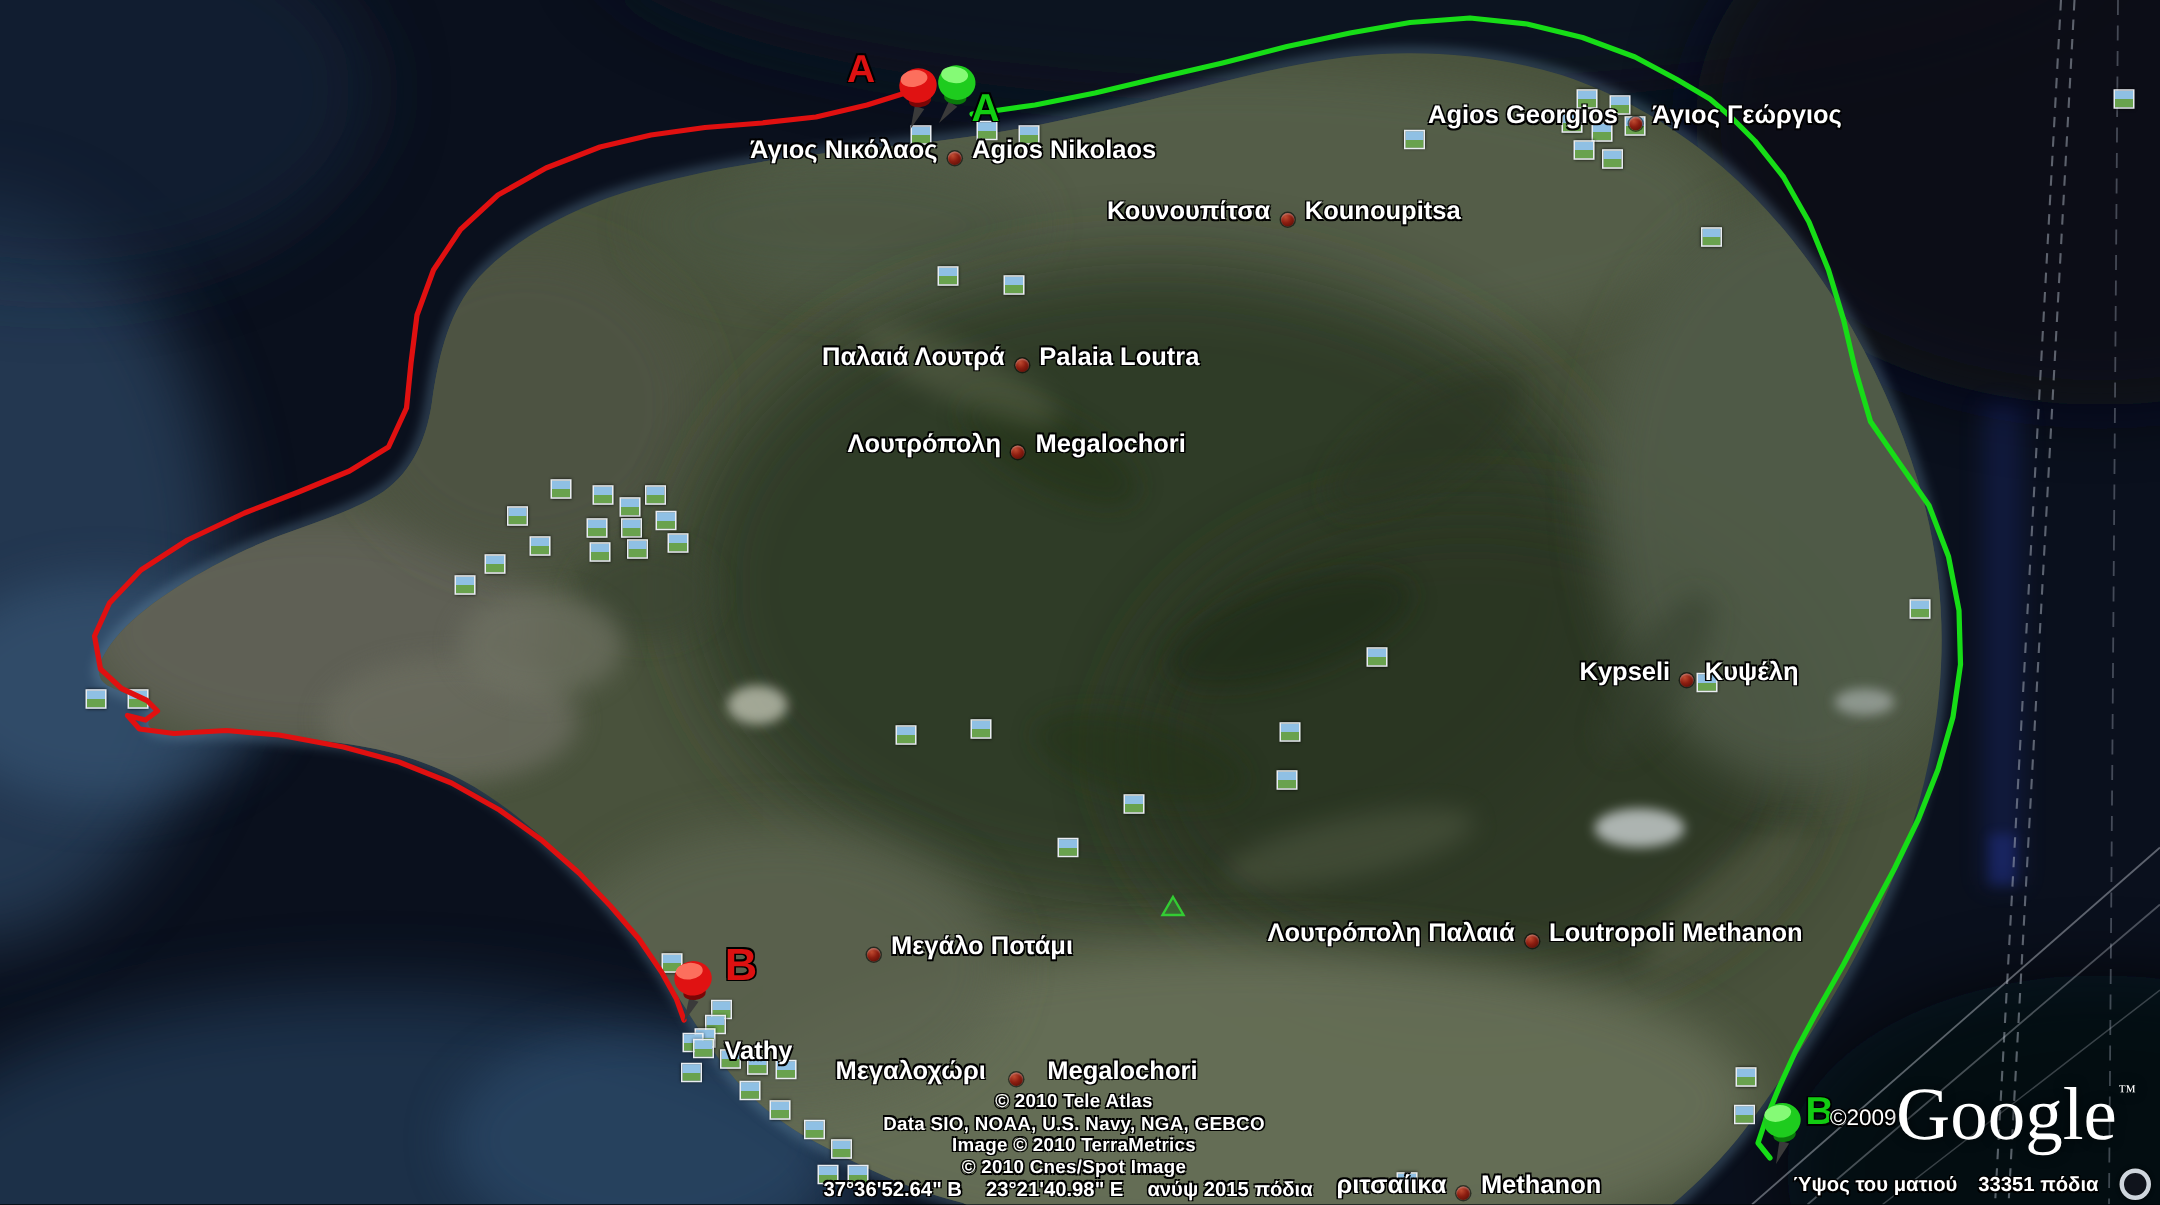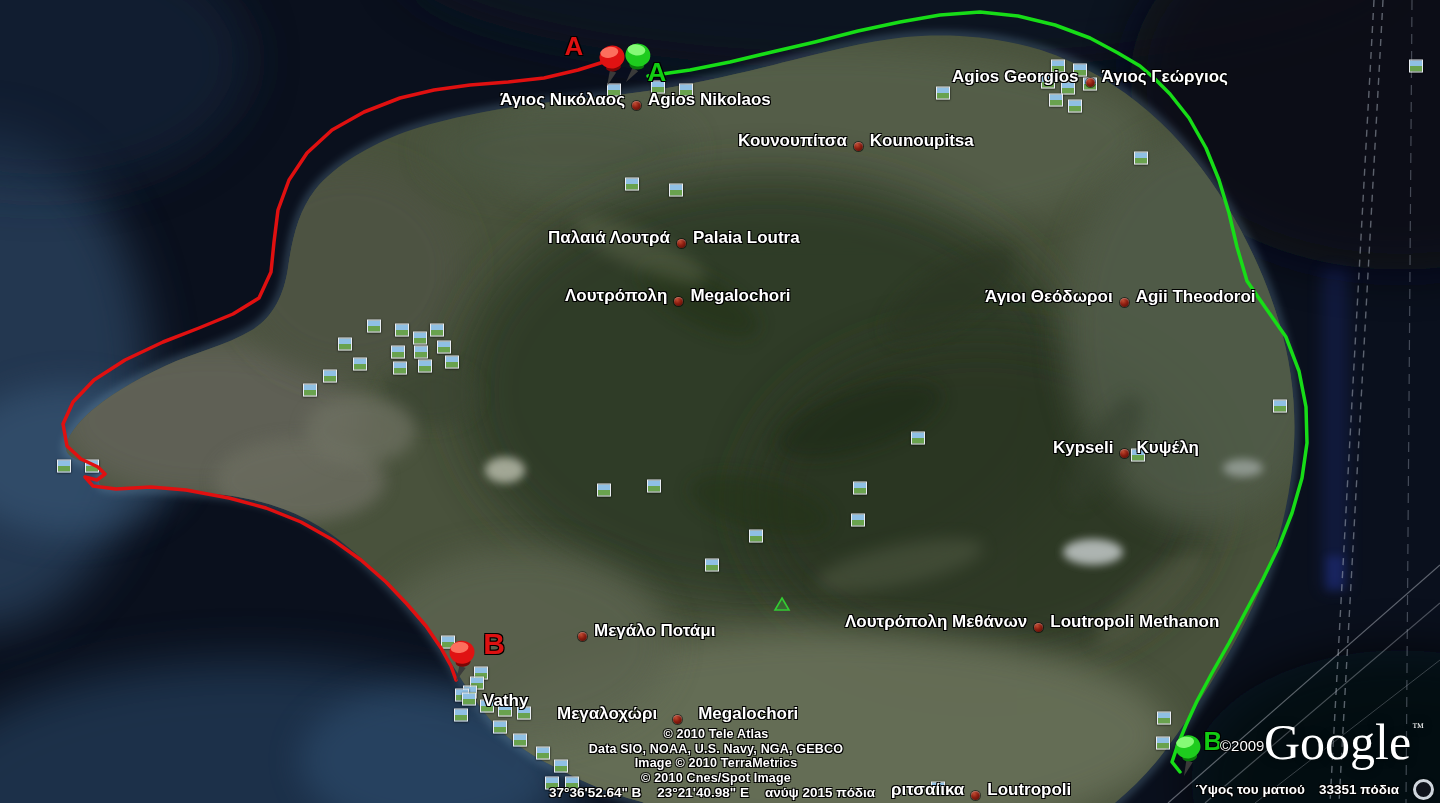--- a/index.html
+++ b/index.html
@@ -236,51 +236,46 @@
       <div class="place" style="left: 548px; top: 238px;">
         <span>Παλαιά Λουτρά</span>
         <span class="dot"></span>
         <span>Palaia Loutra</span>
       </div>
       <div class="place" style="left: 565px; top: 296px;">
         <span>Λουτρόπολη</span>
         <span class="dot"></span>
         <span>Megalochori</span>
       </div>
-      <div class="place" style="left: 985px; top: 297px;">
-        <span>Άγιοι Θεόδωροι</span>
-        <span class="dot"></span>
-        <span>Agii Theodoroi</span>
-      </div>
       <div class="place" style="left: 1053px; top: 448px;">
         <span>Kypseli</span>
         <span class="dot"></span>
         <span>Κυψέλη</span>
       </div>
       <div class="place" style="left: 578px; top: 631px;">
         <span class="dot"></span>
         <span>Μεγάλο Ποτάμι</span>
       </div>
       <div class="place" style="left: 845px; top: 622px;">
-        <span>Λουτρόπολη Μεθάνων</span>
+        <span>Λουτρόπολη Παλαιά</span>
         <span class="dot"></span>
         <span>Loutropoli Methanon</span>
       </div>
       <div class="place" style="left: 483px; top: 701px;">
         <span>Vathy</span>
       </div>
       <div class="place" style="left: 557px; top: 714px; gap: 16px;">
         <span>Μεγαλοχώρι</span>
         <span class="dot"></span>
         <span>Megalochori</span>
       </div>
       <div class="place" style="left: 845px; top: 790px; margin-left: 46px;">
         <span>ριτσαίικα</span>
         <span class="dot"></span>
-        <span>Loutropoli</span>
+        <span>Methanon</span>
       </div>
     </div>
 
   <div class="attribution outlined">
     <div>© 2010 Tele Atlas</div>
     <div>Data SIO, NOAA, U.S. Navy, NGA, GEBCO</div>
     <div>Image © 2010 TerraMetrics</div>
     <div>© 2010 Cnes/Spot Image</div>
   </div>
 

